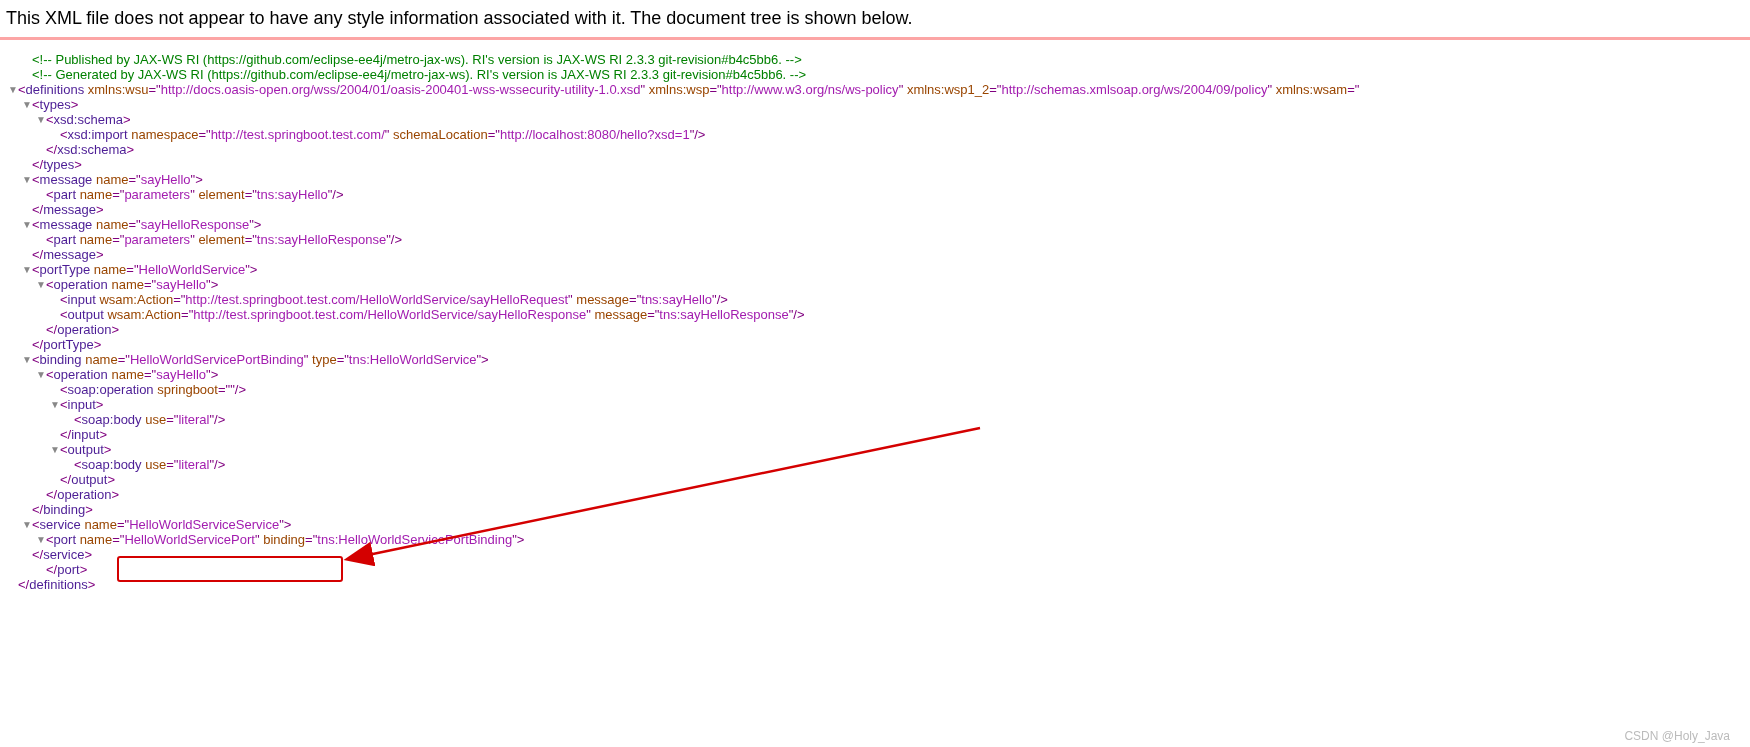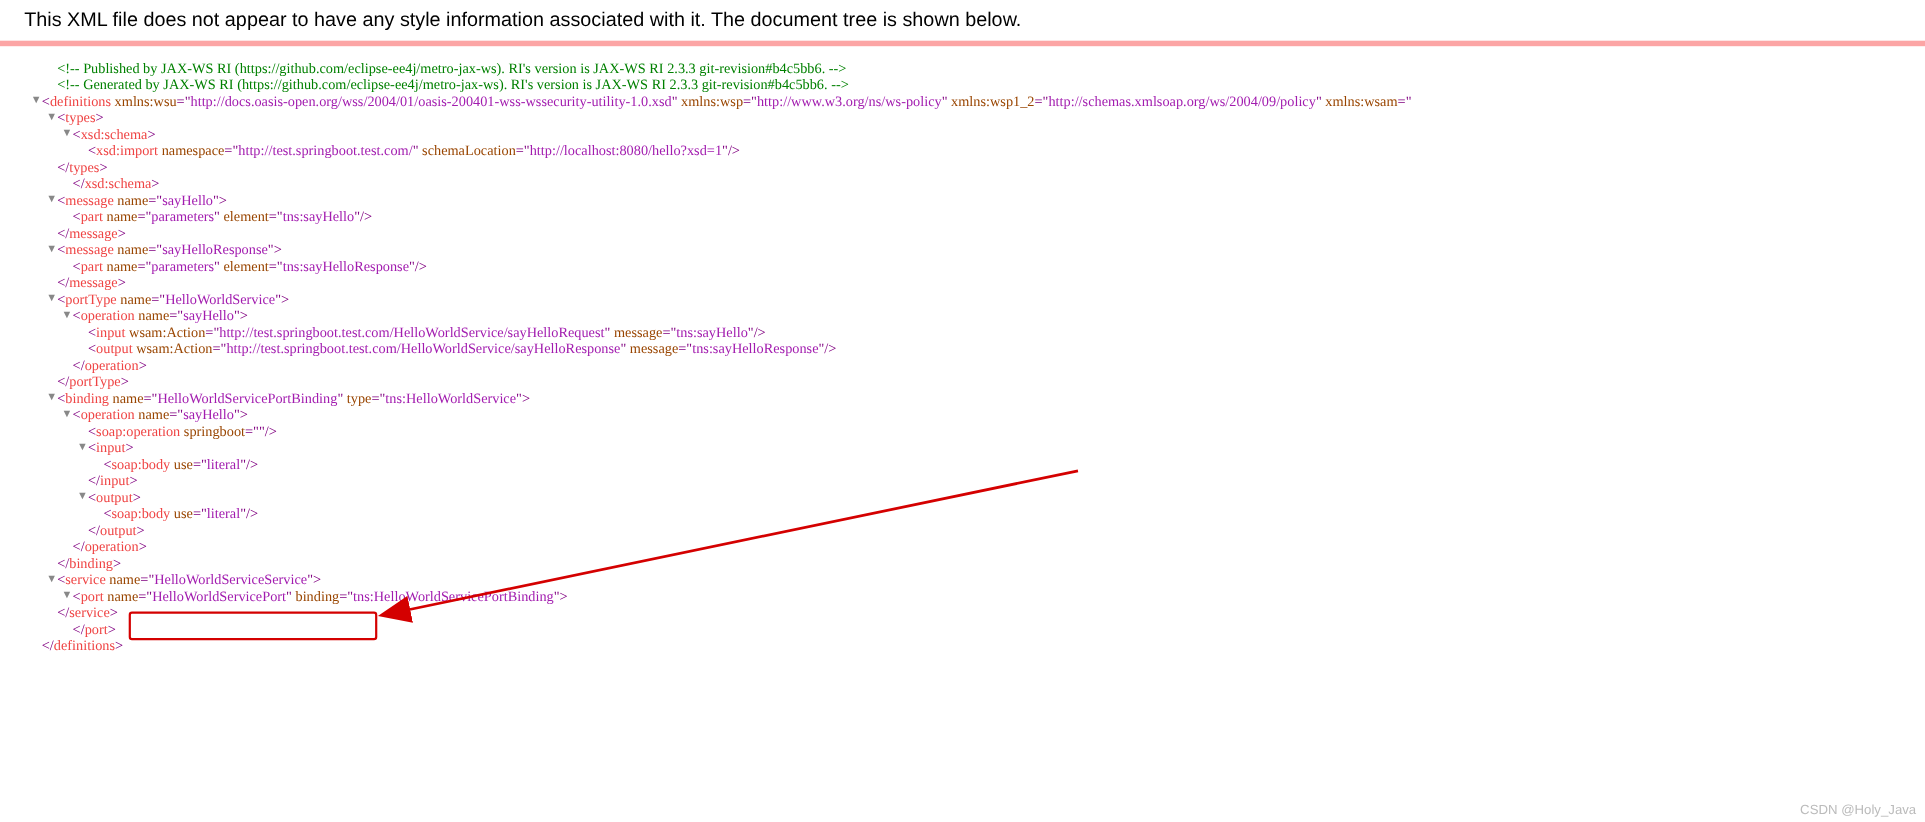--- a/index.html
+++ b/index.html
@@ -1,55 +1,55 @@
 <!DOCTYPE html>
 <html><head>
 <meta charset="utf-8">
 <style>
 * { margin: 0; padding: 0; box-sizing: border-box; }
 body { font-family: Arial, sans-serif; background: #fff; width: 1750px; height: 747px; position: relative; overflow: hidden; }
-.banner { font-size: 18px; padding: 8px 22px; border-bottom: 5px solid #fca5a5; color: #000; }
-.xml-body { font-family: Liberation Serif, serif; font-size: 13px; line-height: 15px; padding: 12px 4px 4px 4px; white-space: nowrap; margin-left: 20px; }
+.banner { font-size: 18px; padding: 8px 6px; border-bottom: 3px solid #fca5a5; color: #000; }
+.xml-body { font-family: Liberation Sans, sans-serif; font-size: 13px; line-height: 15px; padding: 12px 4px 4px 4px; white-space: nowrap; }
 .ln { position: relative; }
 .tri { display: inline-block; width: 10px; color: #888; font-size: 10px; user-select: none; cursor: pointer; }
 .cmt { color: #008000; }
-.tag { color: #ef4444; }
+.tag { color: #4c1d95; }
 .attn { color: #994500; }
 .attv { color: #a21caf; }
 .punct { color: #800080; }
 .i0 { padding-left: 14px; }
 .i1 { padding-left: 28px; }
 .i2 { padding-left: 42px; }
 .i3 { padding-left: 56px; }
 .i4 { padding-left: 70px; }
 .tri1 { position:absolute; left:18px; }
 .tri2 { position:absolute; left:32px; }
 .tri3 { position:absolute; left:46px; }
 .tri0 { position:absolute; left:4px; }
 .hlbox { position: absolute; border: 2px solid #d40000; border-radius: 3px; pointer-events: none; }
 .arrow-svg { position: absolute; pointer-events: none; }
-.watermark { position: absolute; right: 8px; bottom: 4px; color: #bbb; font-size: 12px; font-family: Arial,sans-serif; }
+.watermark { position: absolute; right: 20px; bottom: 4px; color: #bbb; font-size: 12px; font-family: Arial,sans-serif; }
 </style>
 </head>
 <body>
 
 <div class="banner">This XML file does not appear to have any style information associated with it. The document tree is shown below.</div>
 
 <div class="xml-body">
 
 <div class="ln i1 cmt">&lt;!--  Published by JAX-WS RI (https://github.com/eclipse-ee4j/metro-jax-ws). RI's version is JAX-WS RI 2.3.3 git-revision#b4c5bb6.  --&gt;</div>
 <div class="ln i1 cmt">&lt;!--  Generated by JAX-WS RI (https://github.com/eclipse-ee4j/metro-jax-ws). RI's version is JAX-WS RI 2.3.3 git-revision#b4c5bb6.  --&gt;</div>
 
 <div class="ln i0"><span class="tri tri0">▼</span><span class="punct">&lt;</span><span class="tag">definitions</span> <span class="attn">xmlns:wsu</span><span class="punct">="</span><span class="attv">http://docs.oasis-open.org/wss/2004/01/oasis-200401-wss-wssecurity-utility-1.0.xsd</span><span class="punct">"</span> <span class="attn">xmlns:wsp</span><span class="punct">="</span><span class="attv">http://www.w3.org/ns/ws-policy</span><span class="punct">"</span> <span class="attn">xmlns:wsp1_2</span><span class="punct">="</span><span class="attv">http://schemas.xmlsoap.org/ws/2004/09/policy</span><span class="punct">"</span> <span class="attn">xmlns:wsam</span><span class="punct">="</span>      </div>
 
 <div class="ln i1"><span class="tri tri1">▼</span><span class="punct">&lt;</span><span class="tag">types</span><span class="punct">&gt;</span></div>
 <div class="ln i2"><span class="tri tri2">▼</span><span class="punct">&lt;</span><span class="tag">xsd:schema</span><span class="punct">&gt;</span></div>
 <div class="ln i3"><span class="punct">&lt;</span><span class="tag">xsd:import</span> <span class="attn">namespace</span><span class="punct">="</span><span class="attv">http://test.springboot.test.com/</span><span class="punct">"</span> <span class="attn">schemaLocation</span><span class="punct">="</span><span class="attv">http://localhost:8080/hello?xsd=1</span><span class="punct">"/&gt;</span></div>
+<div class="ln i2"><span class="punct">&lt;/</span><span class="tag">xsd:schema</span><span class="punct">&gt;</span></div>
 <div class="ln i1"><span class="punct">&lt;/</span><span class="tag">types</span><span class="punct">&gt;</span></div>
-<div class="ln i2"><span class="punct">&lt;/</span><span class="tag">xsd:schema</span><span class="punct">&gt;</span></div>
 
 <div class="ln i1"><span class="tri tri1">▼</span><span class="punct">&lt;</span><span class="tag">message</span> <span class="attn">name</span><span class="punct">="</span><span class="attv">sayHello</span><span class="punct">"&gt;</span></div>
 <div class="ln i2"><span class="punct">&lt;</span><span class="tag">part</span> <span class="attn">name</span><span class="punct">="</span><span class="attv">parameters</span><span class="punct">"</span> <span class="attn">element</span><span class="punct">="</span><span class="attv">tns:sayHello</span><span class="punct">"/&gt;</span></div>
 <div class="ln i1"><span class="punct">&lt;/</span><span class="tag">message</span><span class="punct">&gt;</span></div>
 
 <div class="ln i1"><span class="tri tri1">▼</span><span class="punct">&lt;</span><span class="tag">message</span> <span class="attn">name</span><span class="punct">="</span><span class="attv">sayHelloResponse</span><span class="punct">"&gt;</span></div>
 <div class="ln i2"><span class="punct">&lt;</span><span class="tag">part</span> <span class="attn">name</span><span class="punct">="</span><span class="attv">parameters</span><span class="punct">"</span> <span class="attn">element</span><span class="punct">="</span><span class="attv">tns:sayHelloResponse</span><span class="punct">"/&gt;</span></div>
 <div class="ln i1"><span class="punct">&lt;/</span><span class="tag">message</span><span class="punct">&gt;</span></div>
 
 <div class="ln i1"><span class="tri tri1">▼</span><span class="punct">&lt;</span><span class="tag">portType</span> <span class="attn">name</span><span class="punct">="</span><span class="attv">HelloWorldService</span><span class="punct">"&gt;</span></div>

